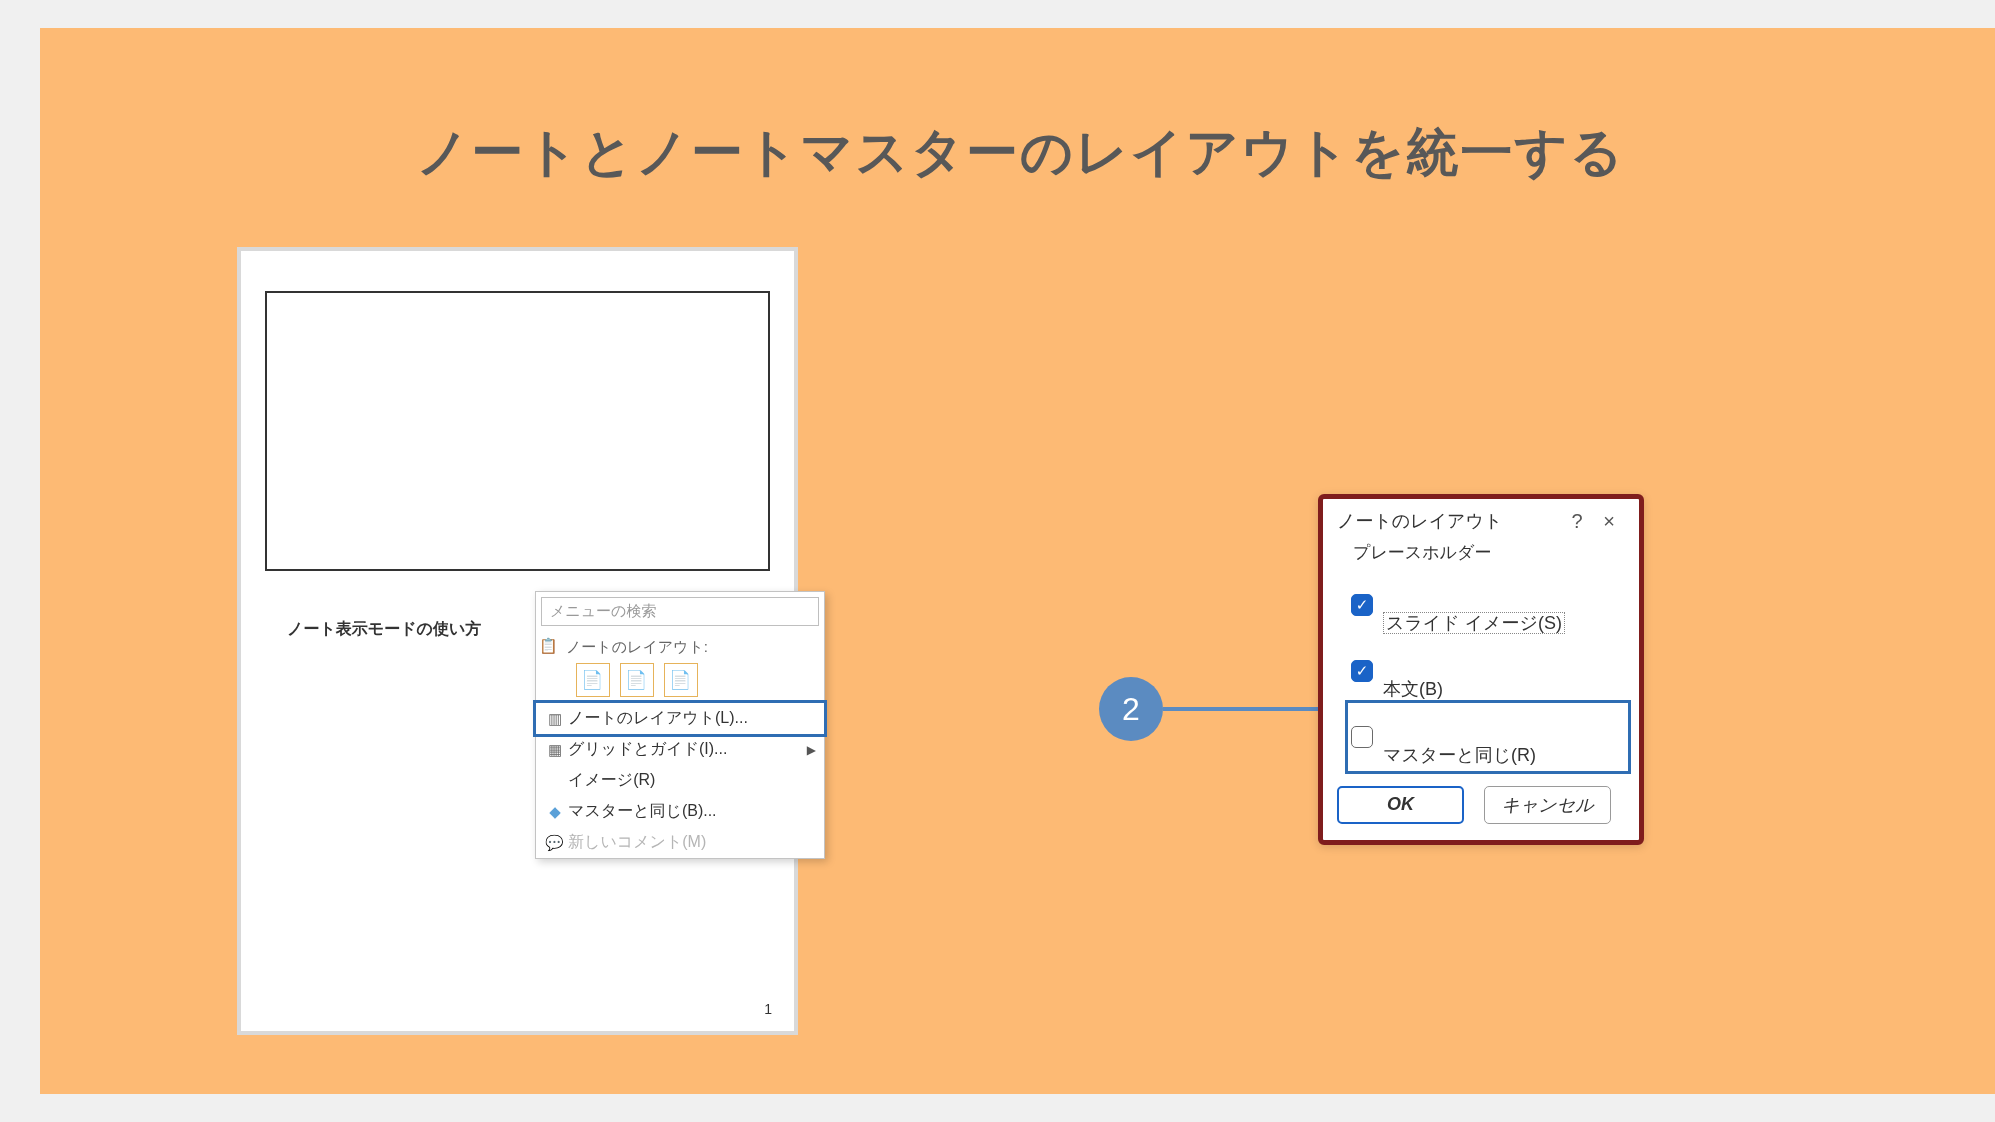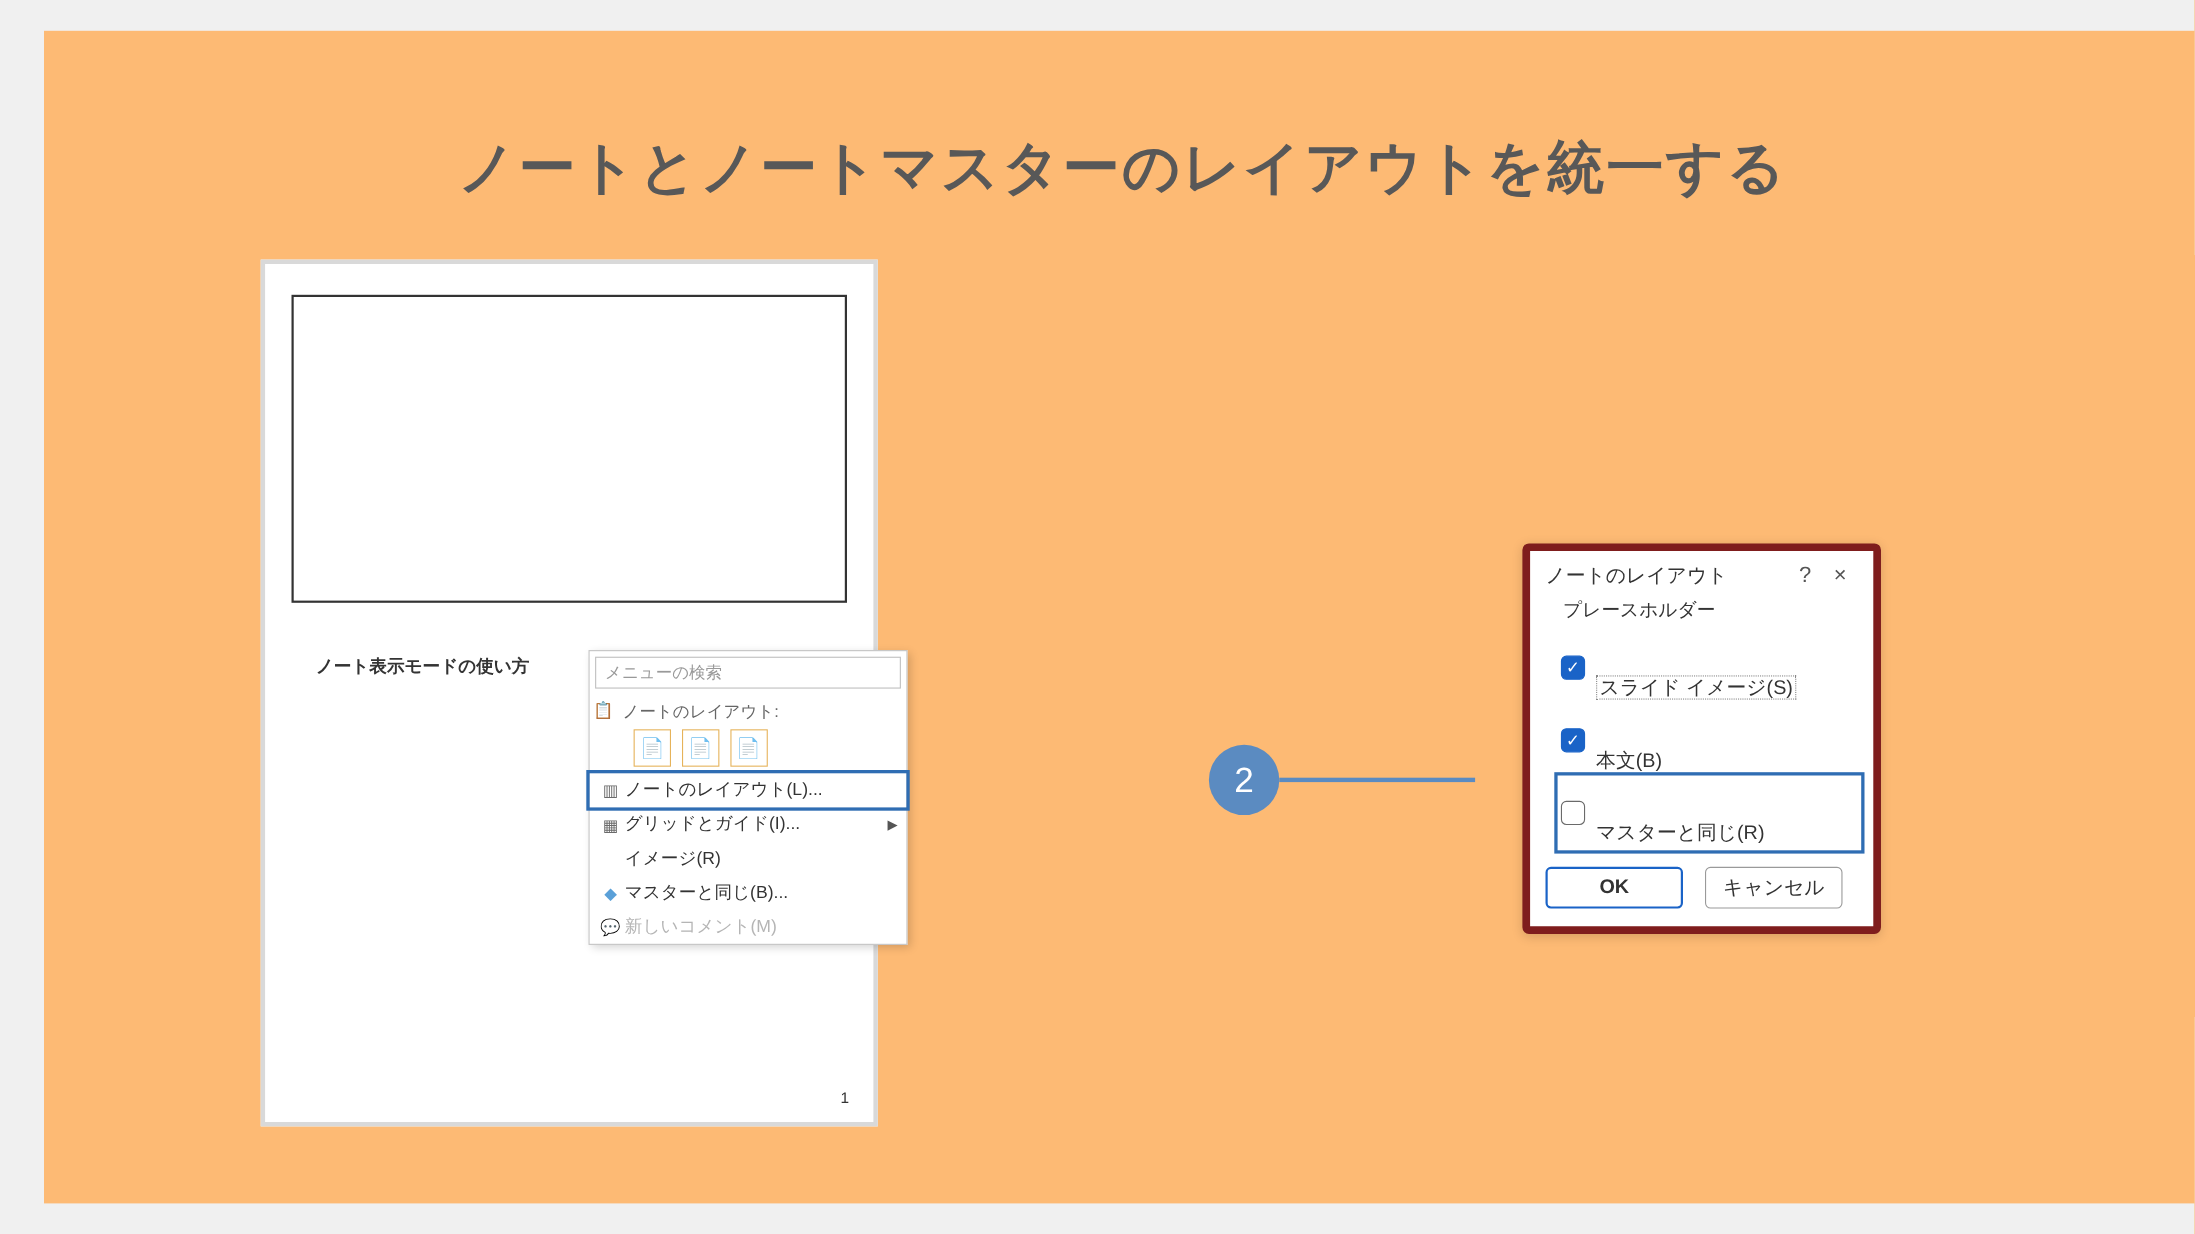--- a/index.html
+++ b/index.html
@@ -48,26 +48,26 @@
   .connector {
     position: absolute;
     height: 4px;
     background: #5b8bc1;
   }
 
   
   .note-page {
     position: absolute;
     left: 197px;
-    top: 208px;
+    top: 219px;
     width: 561px;
     height: 788px;
     background: #fff;
     border: 4px solid #d9d9d9;
-    padding: 28px 24px;
+    padding: 40px 24px;
   }
   .slide-thumb {
     width: 505px;
     height: 280px;
     border: 2px solid #333;
     background: #fff;
     margin: 0 auto;
   }
   .note-text {
     margin-top: 48px;
@@ -138,25 +138,25 @@
     right: -3px;
     top: -3px;
     bottom: -3px;
     border: 3px solid #2f6db3;
     pointer-events: none;
   }
 
   
   .dialog {
     position: absolute;
-    left: 1344px;
+    left: 1278px;
     top: 466px;
     width: 326px;
     background: #fff;
-    border: 7px solid #7f1d1d;
+    border: 5px solid #7f1d1d;
     border-radius: 6px;
     box-shadow: 0 2px 10px rgba(0,0,0,0.15);
     font-size: 18px;
     color: #333;
   }
   .dialog-titlebar {
     display: flex;
     align-items: center;
     padding: 10px 14px 4px 14px;
   }
@@ -198,20 +198,21 @@
     top: -4px;
     bottom: -4px;
     border: 3px solid #2f6db3;
     pointer-events: none;
   }
   .dialog-buttons {
     display: flex;
     gap: 20px;
     justify-content: center;
     padding: 10px 28px 16px 14px;
+    font-style: italic;
   }
   .dbtn {
     padding: 6px 0;
     width: 130px;
     border: 1px solid #9a9a9a;
     border-radius: 5px;
     background: #fff;
     font-size: 18px;
     text-align: center;
     cursor: pointer;

